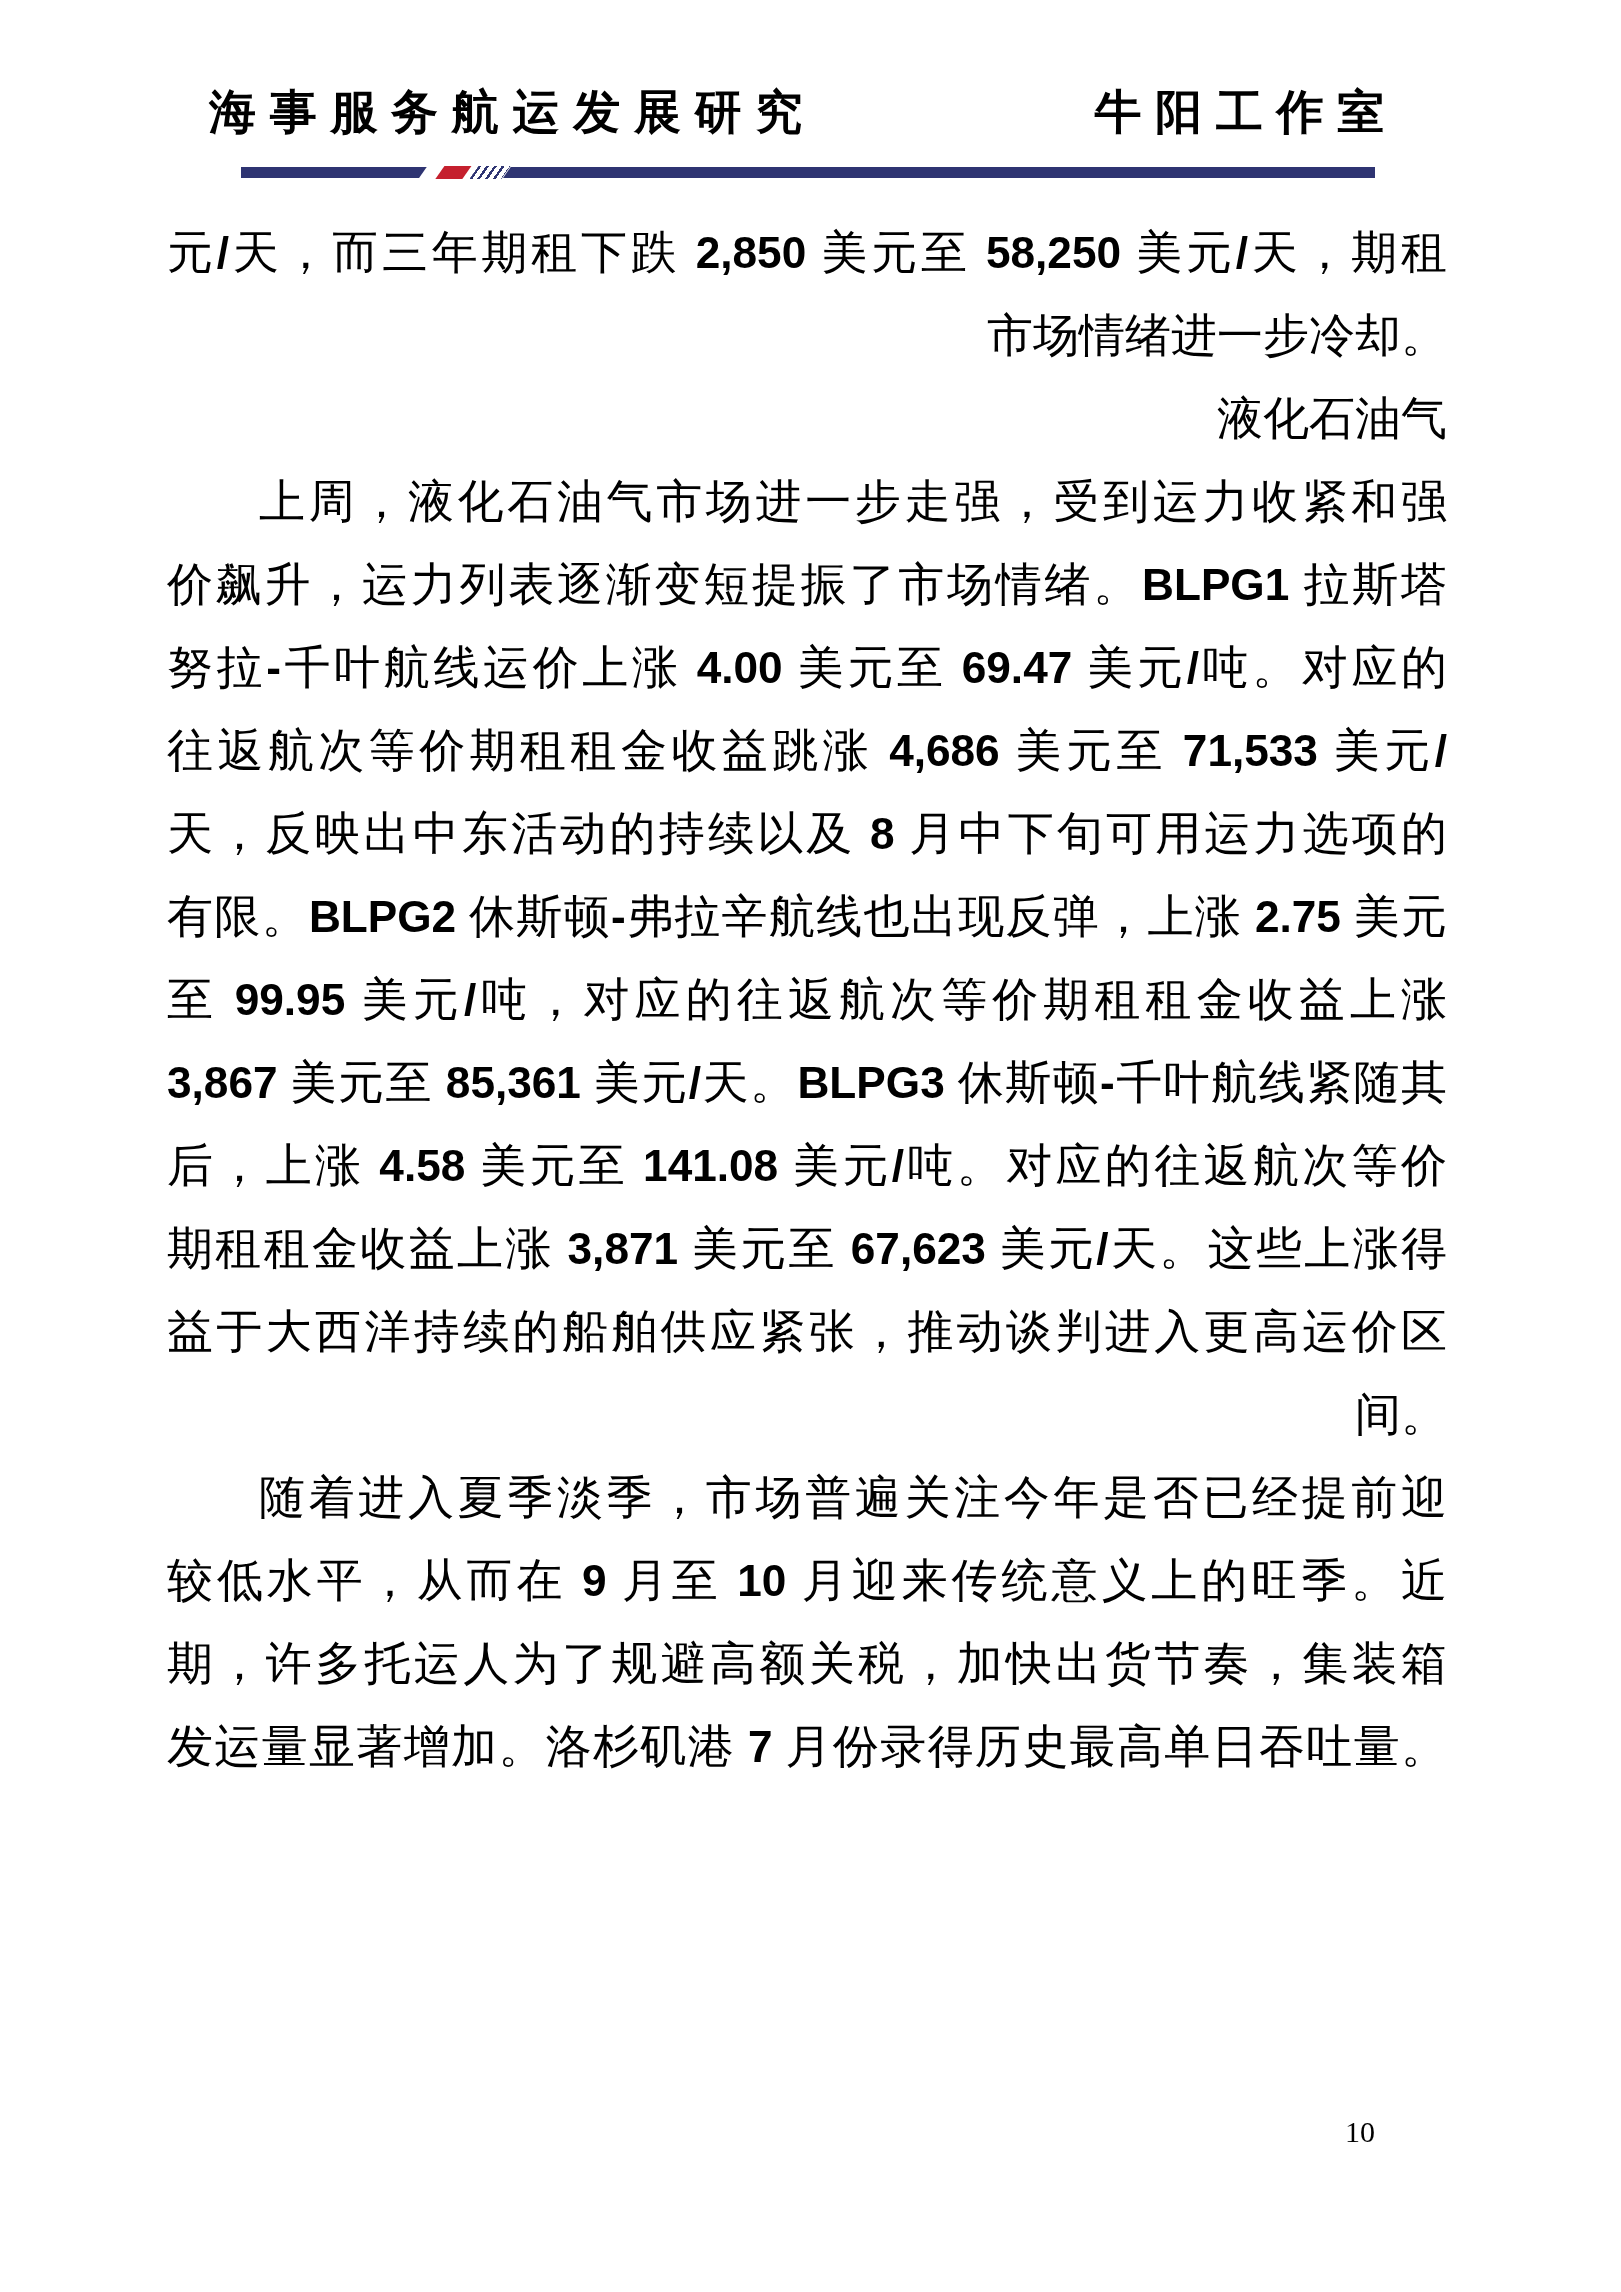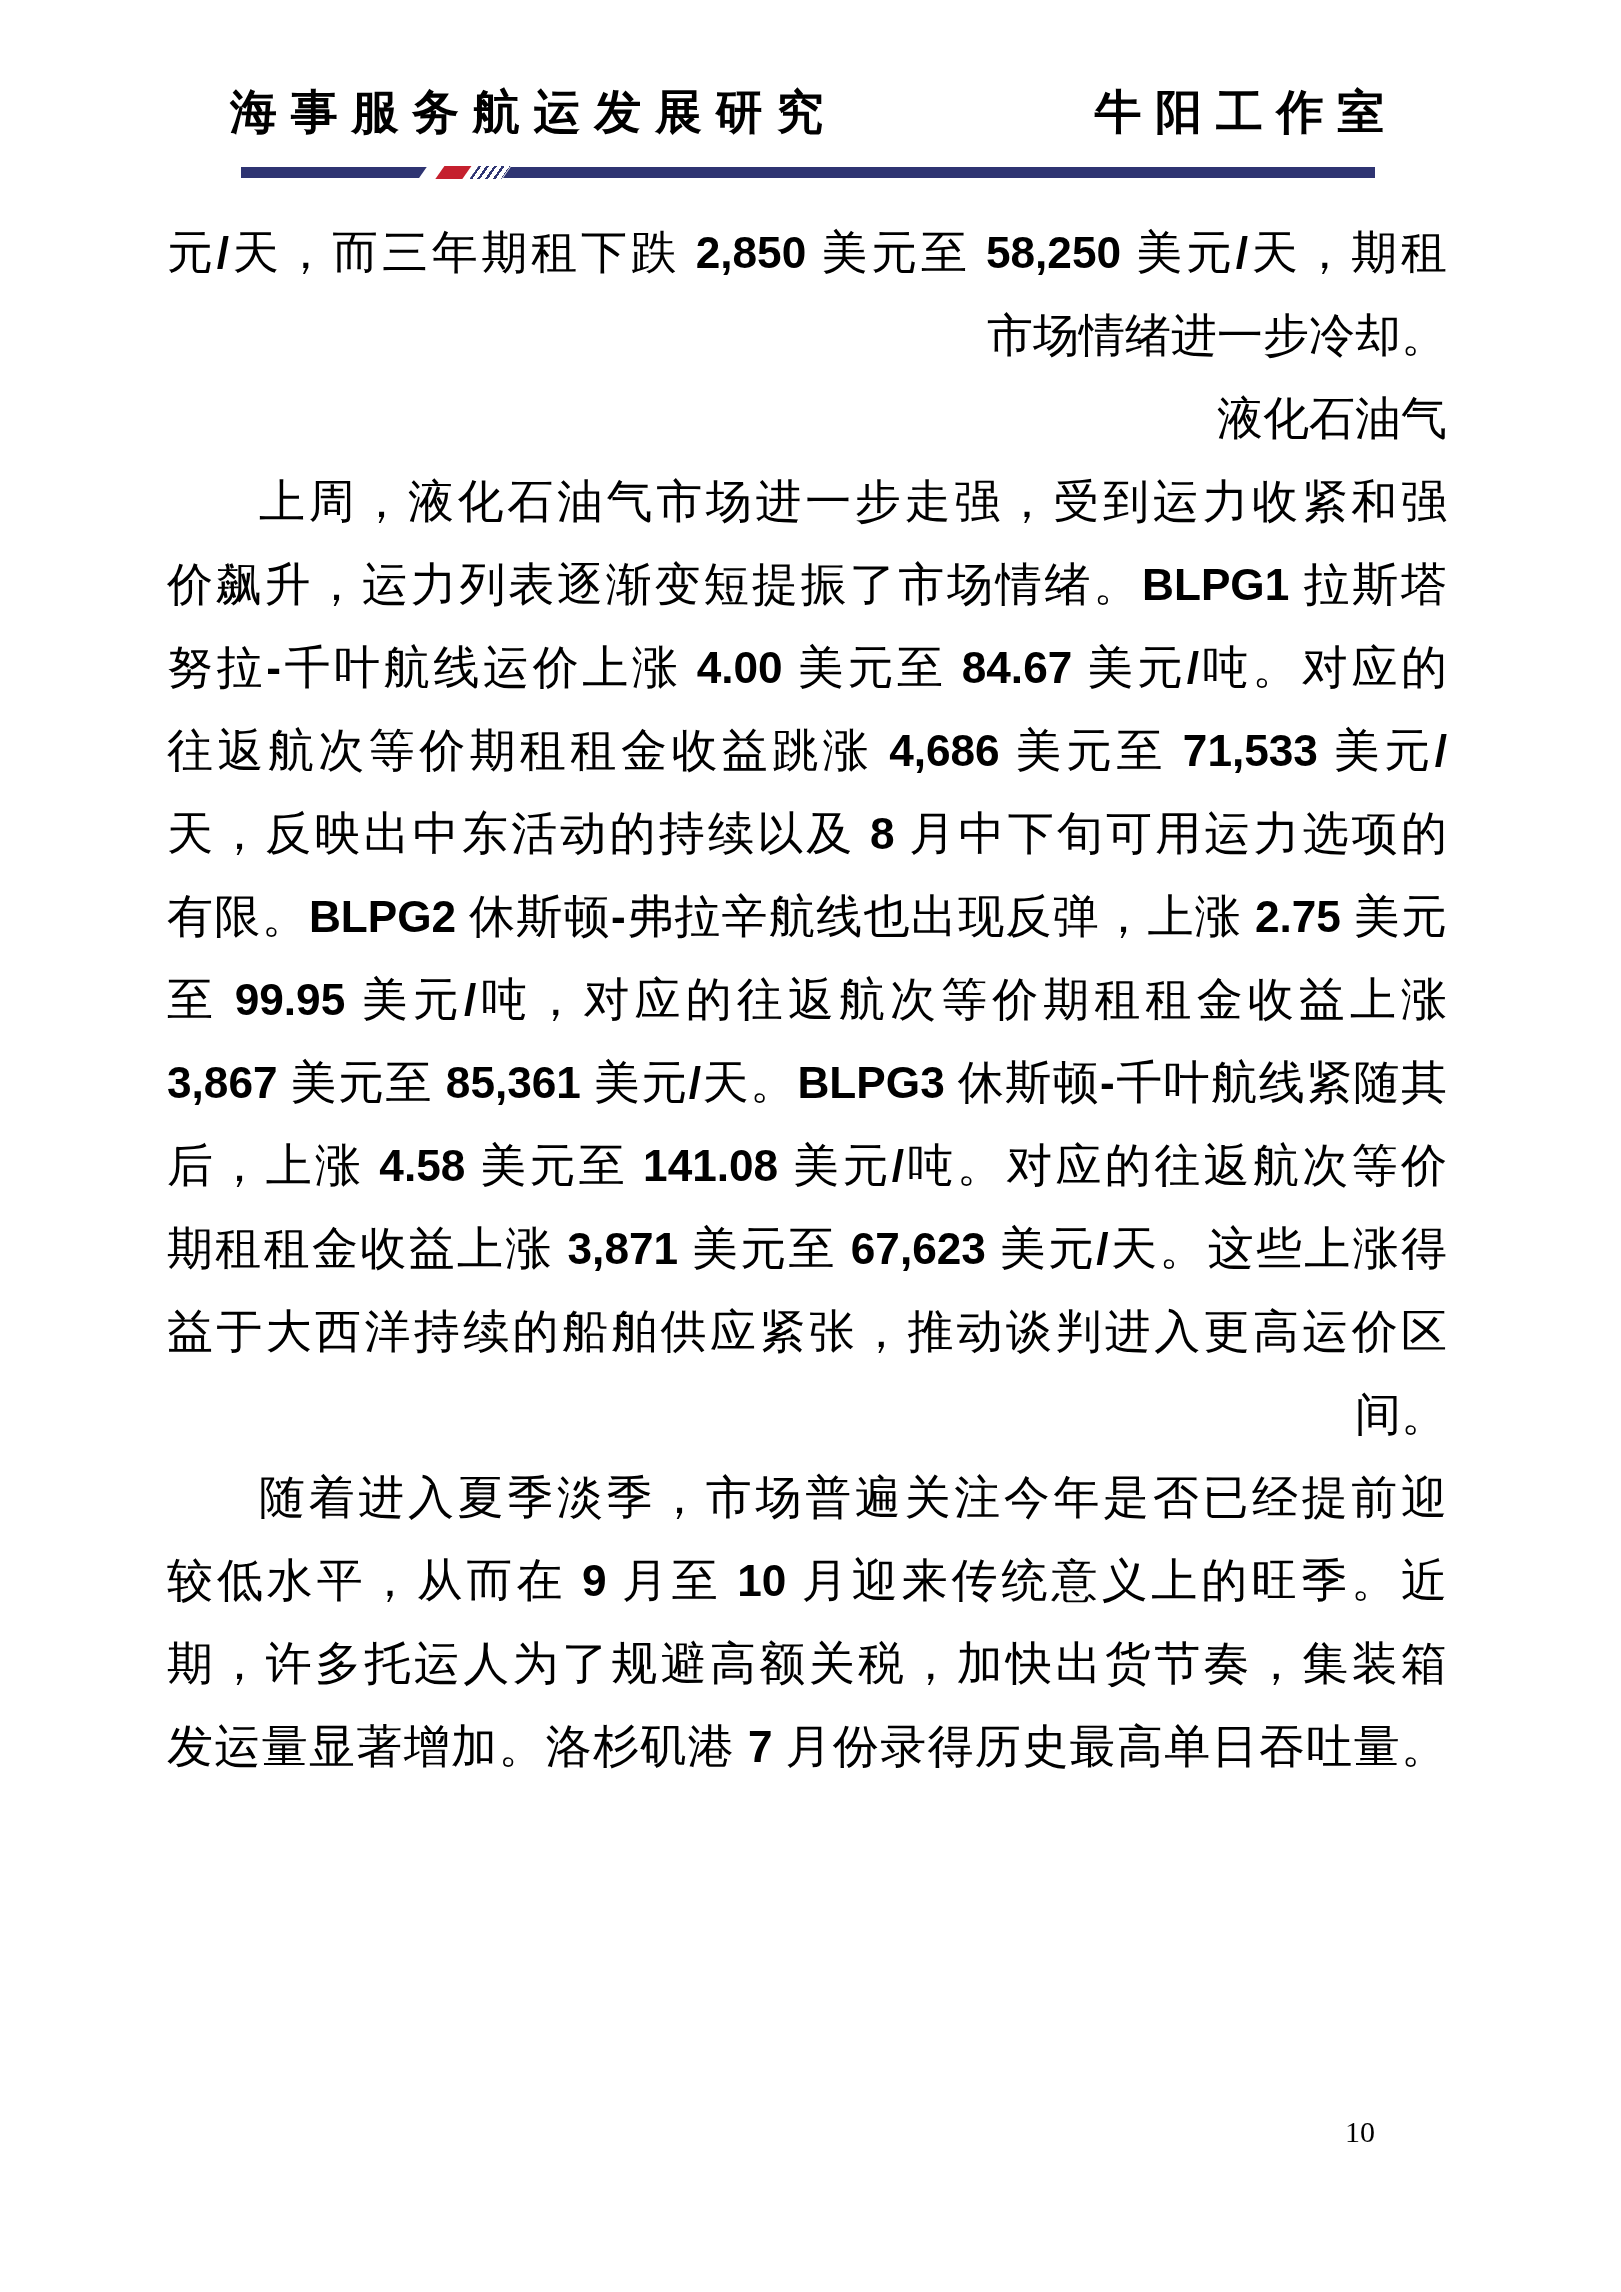--- a/index.html
+++ b/index.html
@@ -12,21 +12,21 @@
     color:#000;
   }
   
   .hdr{
     position:absolute;left:167px;top:84px;width:1280px;
     display:flex;justify-content:space-between;align-items:baseline;
     font-family:"DejaVu Sans","Liberation Sans",sans-serif;
     font-weight:700;font-size:47px;line-height:55px;color:#000;
     white-space:nowrap;
   }
-  .hdr .ltitle{margin-left:63px;letter-spacing:13.7px;}
+  .hdr .ltitle{margin-left:42px;letter-spacing:13.7px;}
   .hdr .rtitle{margin-right:49px;letter-spacing:13.7px;}
   
   .divider{
     position:absolute;left:241px;top:167px;width:1134px;height:10.8px;
     background:#2E3472;
   }
   .divider .brk{
     position:absolute;left:182px;top:-1px;width:84px;height:12.7px;
     background:#ffffff;transform:skewX(-35deg);
   }
@@ -81,21 +81,21 @@
     <div class="red"></div>
     <div class="stripes"></div>
   </div>
 
   <div class="bodytext">
       <div class="line fill">元<span class="latin">/</span>天，而三年期租下跌 <span class="latin">2,850</span> 美元至 <span class="latin">58,250</span> 美元<span class="latin">/</span>天，期租</div>
       <div class="line">市场情绪进一步冷却。</div>
       <div class="line indent">液化石油气</div>
       <div class="line fill indent">上周，液化石油气市场进一步走强，受到运力收紧和强</div>
       <div class="line fill">价飙升，运力列表逐渐变短提振了市场情绪。<span class="latin">BLPG1</span> 拉斯塔</div>
-      <div class="line fill">努拉<span class="latin">-</span>千叶航线运价上涨 <span class="latin">4.00</span> 美元至 <span class="latin">84.67</span> 美元<span class="latin">/</span>吨。对应的</div>
+      <div class="line fill">努拉<span class="latin">-</span>千叶航线运价上涨 <span class="latin">4.00</span> 美元至 <span class="latin">69.47</span> 美元<span class="latin">/</span>吨。对应的</div>
       <div class="line fill">往返航次等价期租租金收益跳涨 <span class="latin">4,686</span> 美元至 <span class="latin">71,533</span> 美元<span class="latin">/</span></div>
       <div class="line fill">天，反映出中东活动的持续以及 <span class="latin">8</span> 月中下旬可用运力选项的</div>
       <div class="line fill">有限。<span class="latin">BLPG2</span> 休斯顿<span class="latin">-</span>弗拉辛航线也出现反弹，上涨 <span class="latin">2.75</span> 美元</div>
       <div class="line fill">至 <span class="latin">99.95</span> 美元<span class="latin">/</span>吨，对应的往返航次等价期租租金收益上涨</div>
       <div class="line fill"><span class="latin">3,867</span> 美元至 <span class="latin">85,361</span> 美元<span class="latin">/</span>天。<span class="latin">BLPG3</span> 休斯顿<span class="latin">-</span>千叶航线紧随其</div>
       <div class="line fill">后，上涨 <span class="latin">4.58</span> 美元至 <span class="latin">141.08</span> 美元<span class="latin">/</span>吨。对应的往返航次等价</div>
       <div class="line fill">期租租金收益上涨 <span class="latin">3,871</span> 美元至 <span class="latin">67,623</span> 美元<span class="latin">/</span>天。这些上涨得</div>
       <div class="line fill">益于大西洋持续的船舶供应紧张，推动谈判进入更高运价区</div>
       <div class="line">间。</div>
       <div class="line fill indent">随着进入夏季淡季，市场普遍关注今年是否已经提前迎</div>

